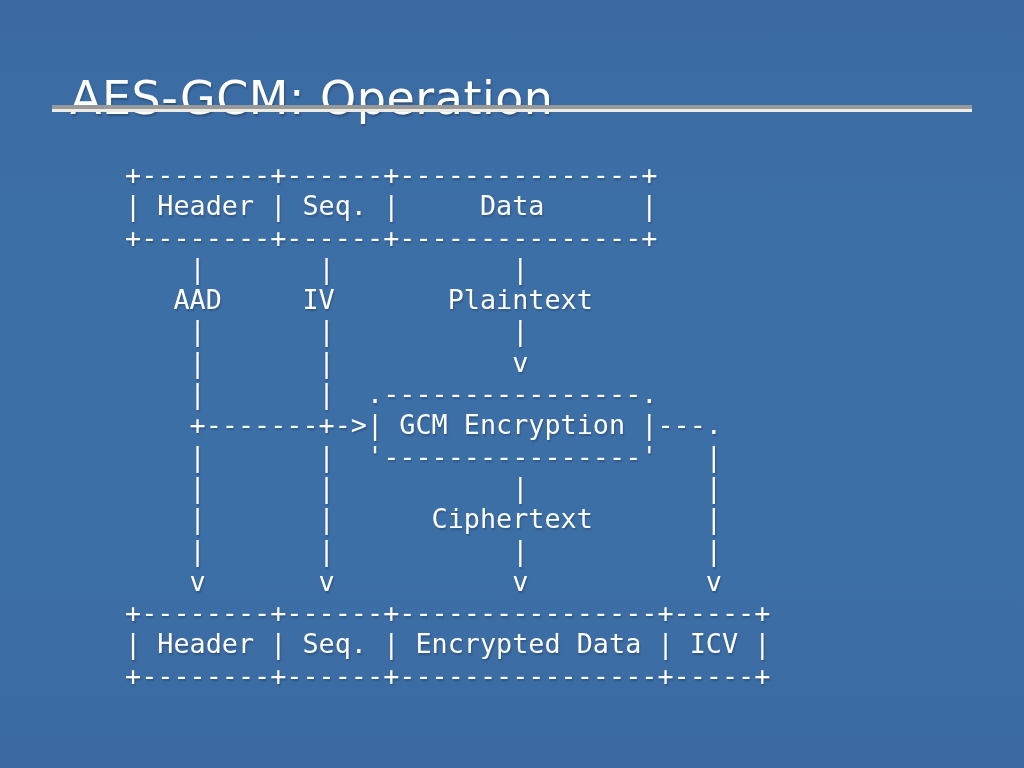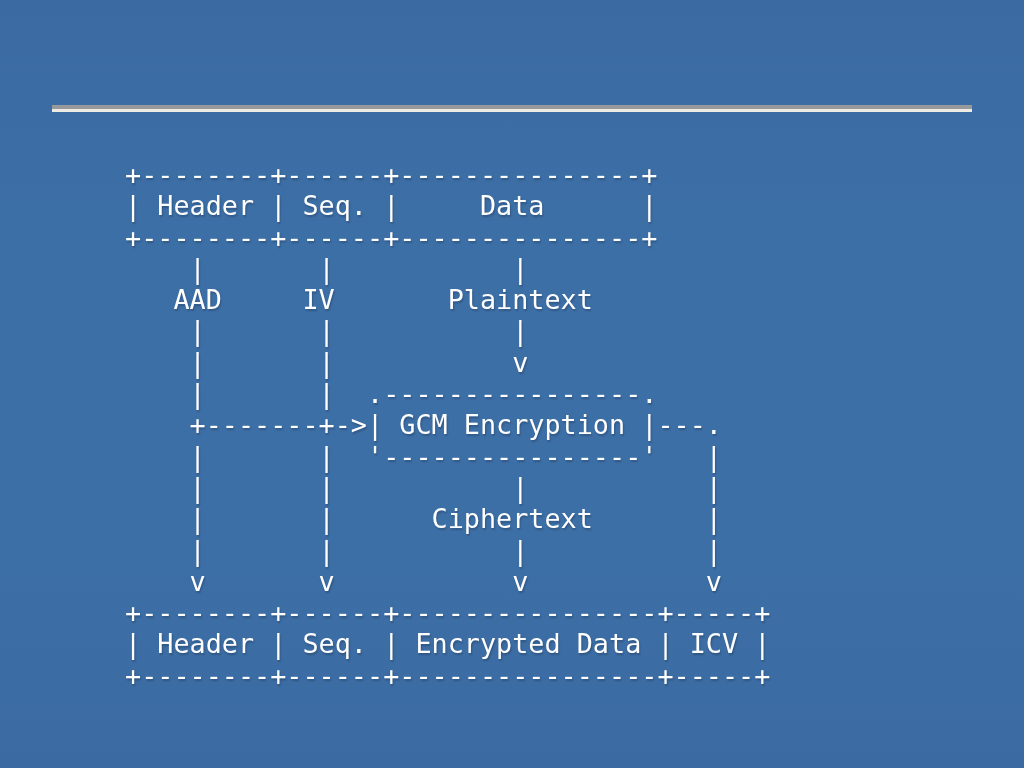--- a/index.html
+++ b/index.html
@@ -54,20 +54,21 @@
     color: #FFFFFF;
     text-shadow: 1px 2px 2px rgba(0,0,0,0.22);
     white-space: pre;
   }
 </style>
 </head>
 <body>
 
 <div class="slide">
 
+  <h1 class="slide-title">AES-GCM: Operation</h1>
 
   <div class="title-rule">
     <div class="rule-top"></div>
     <div class="rule-bottom"></div>
   </div>
 
   <pre class="ascii-diagram">+--------+------+---------------+
 | Header | Seq. |     Data      |
 +--------+------+---------------+
     |       |           |

